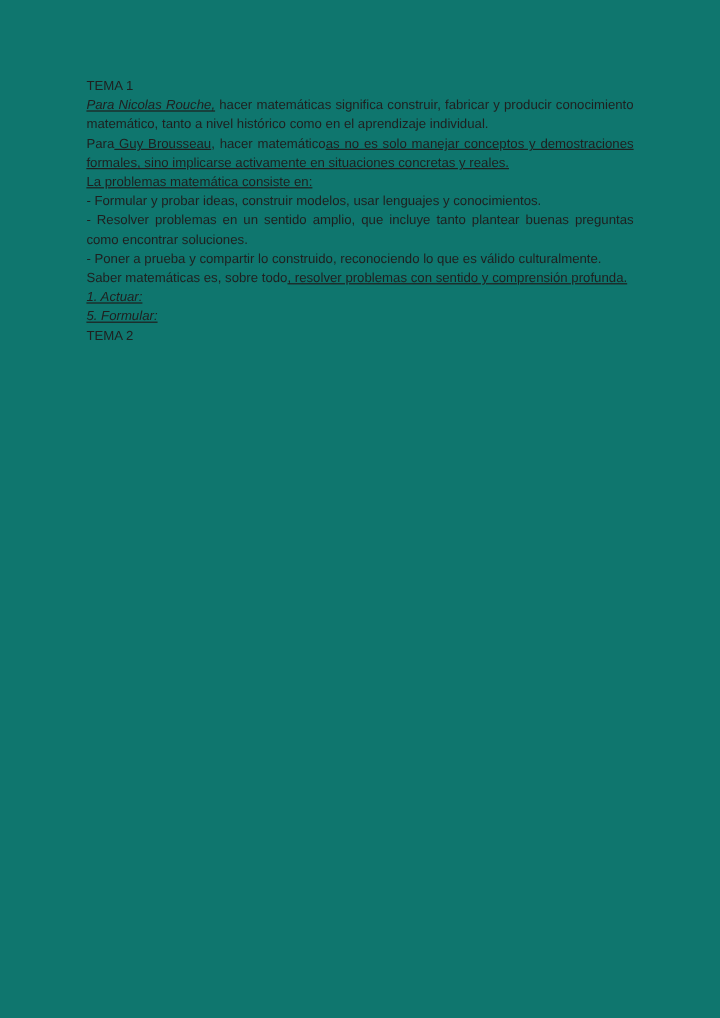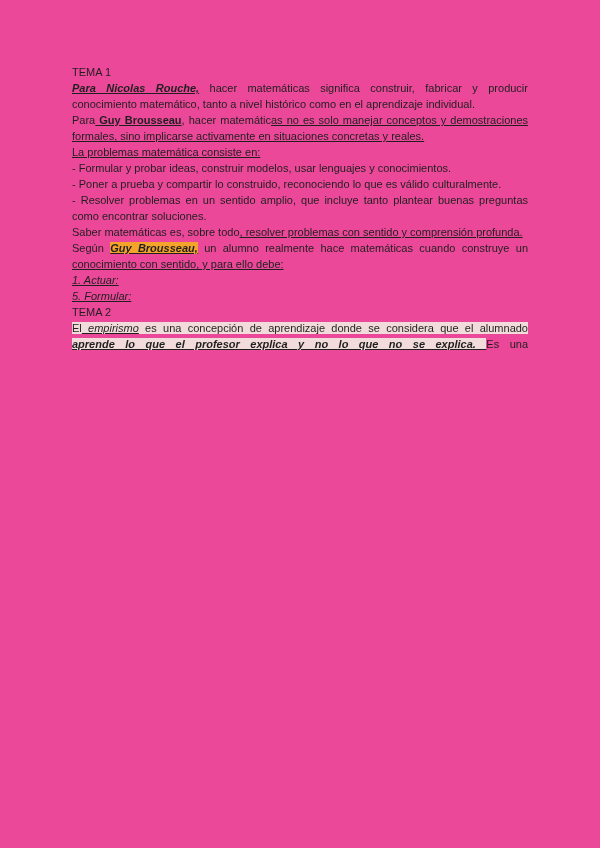--- a/index.html
+++ b/index.html
@@ -4,77 +4,75 @@
 <style>
   html, body {
     margin: 0;
     padding: 0;
     background: #ffffff;
   }
   .page {
     position: relative;
     width: 600px;
     height: 848px;
-    background: #ec4899;
+    background: #0f766e;
     overflow: hidden;
   }
   .content {
     position: absolute;
     left: 72px;
     top: 64px;
     width: 456px;
     font-family: "Liberation Sans", sans-serif;
     font-size: 11px;
     line-height: 16px;
     color: var(--text-color, #1f1f1f);
   }
   .content p {
     margin: 0;
     text-align: justify;
   }
   .g1 { margin-top: 16px; }   
   .g2 { margin-top: 32px; }   
-  .b  { font-weight: bold; }
+  .b  { font-weight: normal; }
   .i  { font-style: italic; }
   .u  { text-decoration: underline; }
   .hl-o { background-color: var(--hl-orange, #F5A42B); }
   .hl-p { background-color: var(--hl-pink, #F2DCDB); }
   .jl { text-align-last: justify; } 
 </style>
 </head>
 <body>
 
 <div class="page">
   <div class="content">
 
     <p><span>TEMA 1</span></p>
 
     <p><span class="b i u">Para Nicolas Rouche,</span><span> hacer matemáticas significa construir, fabricar y producir conocimiento matemático, tanto a nivel histórico como en el aprendizaje individual.</span></p>
 
 
-    <p class="g2"><span>Para</span><span class="b u"> Guy Brousseau</span><span>, hacer matemátic</span><span class="u">as no es solo manejar conceptos y demostraciones formales, sino implicarse activamente en situaciones concretas y reales.</span></p>
+    <p class="g2"><span>Para</span><span class="b u"> Guy Brousseau</span><span>, hacer matemático</span><span class="u">as no es solo manejar conceptos y demostraciones formales, sino implicarse activamente en situaciones concretas y reales.</span></p>
 
     <p class="g1"><span class="u">La problemas matemática consiste en:</span></p>
 
     <p><span>- Formular y probar ideas, construir modelos, usar lenguajes y conocimientos.</span></p>
 
+    <p><span>- Resolver problemas en un sentido amplio, que incluye tanto plantear buenas preguntas como encontrar soluciones.</span></p>
+
     <p><span>- Poner a prueba y compartir lo construido, reconociendo lo que es válido culturalmente.</span></p>
-
-    <p><span>- Resolver problemas en un sentido amplio, que incluye tanto plantear buenas preguntas como encontrar soluciones.</span></p>
 
     <p class="g1"><span>Saber matemáticas es, sobre todo</span><span class="u">, resolver problemas con sentido y comprensión profunda.</span></p>
 
-    <p class="g2"><span>Según </span><span class="b i u hl-o">Guy Brousseau,</span><span> un alumno realmente hace matemáticas cuando construye un </span><span class="u">conocimiento con sentido, y para ello debe:</span></p>
 
     <p class="g1"><span class="i u">1. Actuar:</span></p>
 
 
     <p class="g1"><span class="i u">5. Formular:</span></p>
 
 
 
 
     <p class="g1"><span>TEMA 2</span></p>
 
-    <p class="g1 jl"><span class="hl-p">El</span><span class="i u hl-p"> empirismo</span><span class="hl-p"> es una concepción de aprendizaje donde se considera que el alumnado </span><span class="b i u hl-p">aprende lo que el profesor explica y no lo que no se explica. </span><span>Es una</span></p>
 
   </div>
 </div>
 
 </body></html>

